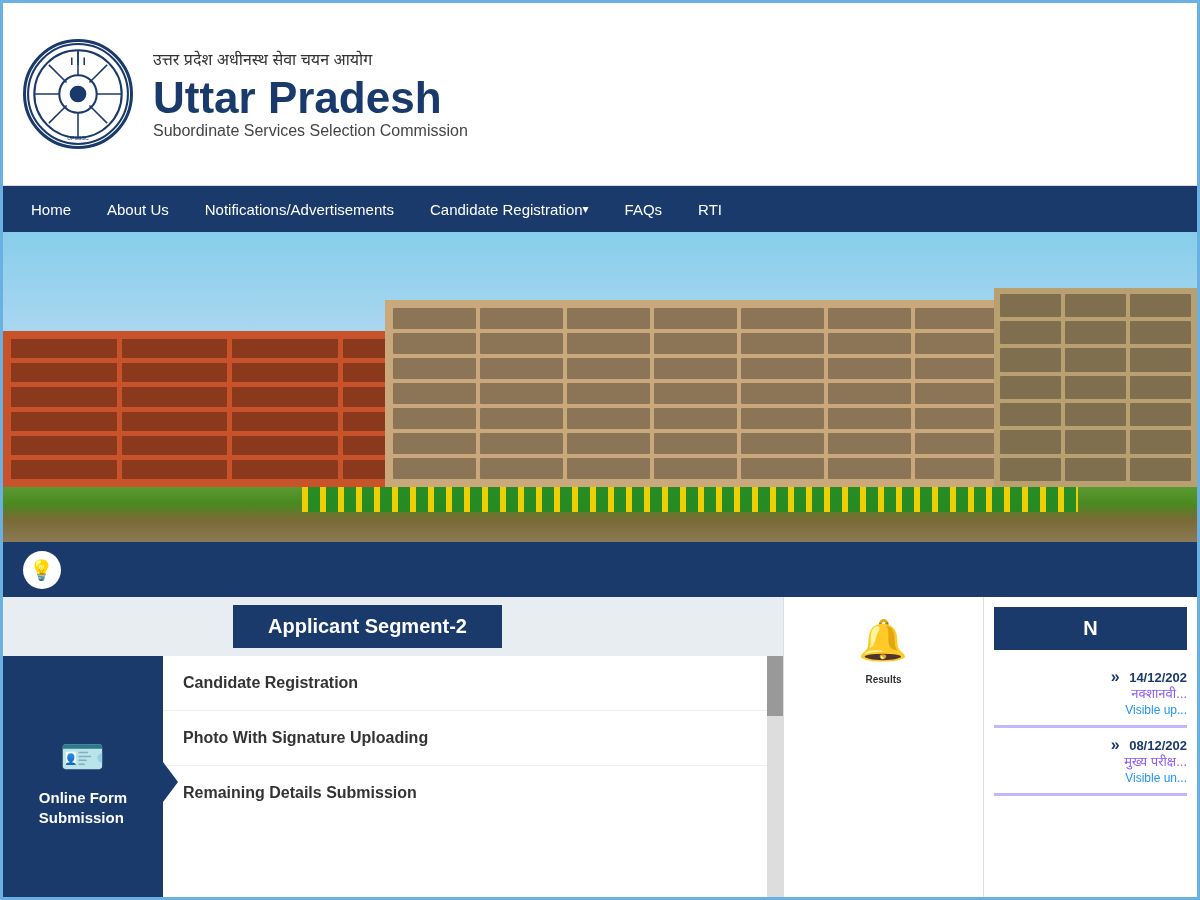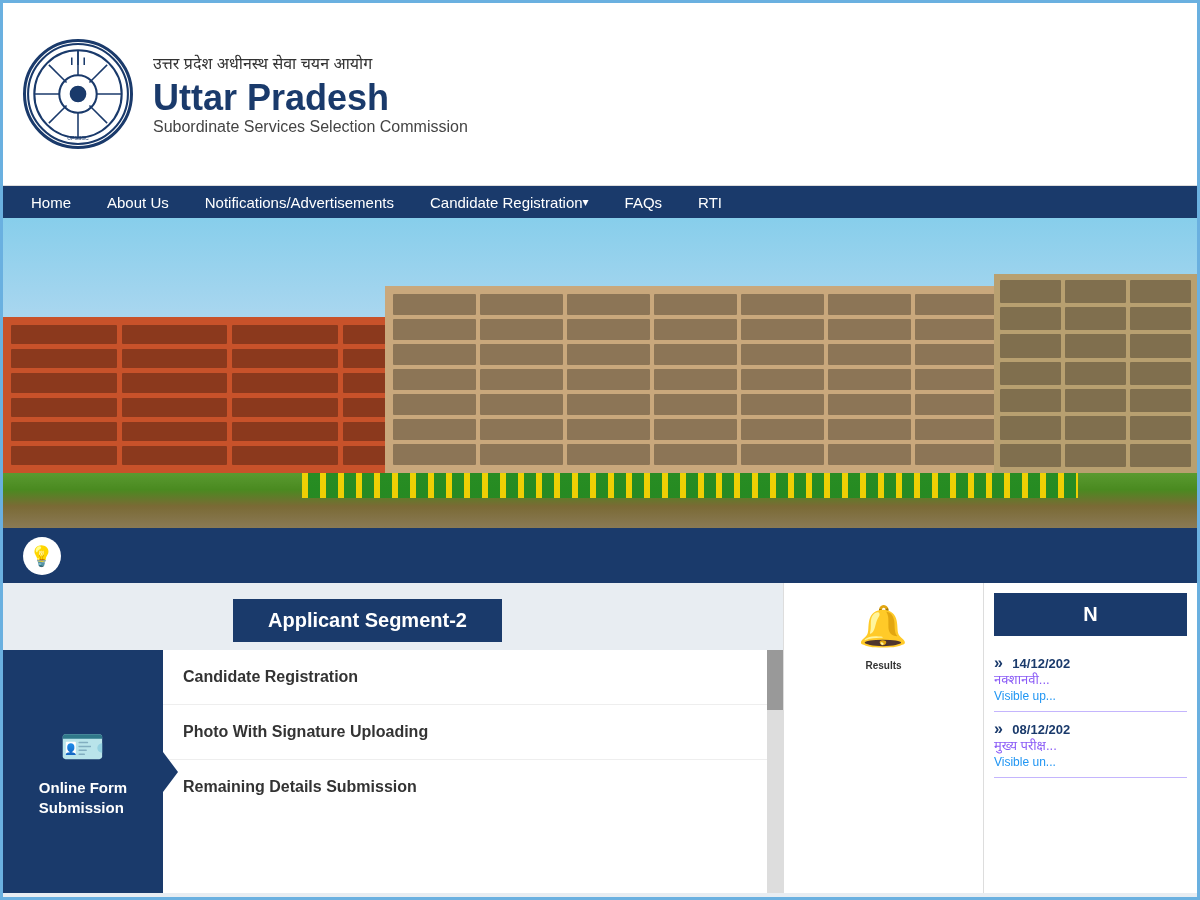--- a/index.html
+++ b/index.html
@@ -41,36 +41,36 @@
     .header-text {
       display: flex;
       flex-direction: column;
     }
     .header-hindi {
       font-size: 16px;
       color: #333;
       margin-bottom: 4px;
     }
     .header-main {
-      font-size: 36px;
+      font-size: 44px;
       font-weight: bold;
       color: #1a3a6b;
       line-height: 1.1;
     }
     .header-sub {
       font-size: 16px;
       color: #444;
     }
 
     
     .navbar {
       background: #1a3a6b;
       display: flex;
       align-items: center;
-      height: 32px;
+      height: 46px;
       padding: 0 10px;
     }
     .nav-item {
       color: white;
       padding: 0 18px;
       height: 50px;
       display: flex;
       align-items: center;
       font-size: 15px;
       cursor: pointer;
@@ -237,21 +237,22 @@
     
     .news-section {
       flex: 1;
       background: white;
       border-left: 1px solid #ddd;
       padding: 10px;
       overflow: hidden;
     }
     .news-item {
       padding: 8px 0;
-      border-bottom: 1px solid #c4b5fd;
+      border-bottom: 3px solid #c4b5fd;
+      text-align: right;
     }
     .news-date {
       color: #1a3a6b;
       font-weight: bold;
       font-size: 13px;
     }
     .news-double-arrow {
       color: #1a3a6b;
       font-weight: bold;
       margin-right: 5px;
@@ -272,21 +273,21 @@
       color: white;
       font-size: 20px;
       font-weight: bold;
       padding: 10px 35px;
       text-align: center;
       display: inline-block;
     }
     .seg-title-wrapper {
       display: flex;
       justify-content: flex-start;
-      padding: 16px 0 8px 230px;
+      padding: 8px 0 8px 230px;
       background: #e8edf2;
     }
   </style>
 </head>
 <body>
 
 <div class="header">
   <div class="logo-circle">
     <svg class="logo-svg" viewBox="0 0 100 100" xmlns="http://www.w3.org/2000/svg">
       <circle cx="50" cy="50" r="48" fill="white" stroke="#1a3a6b" stroke-width="2"></circle>

